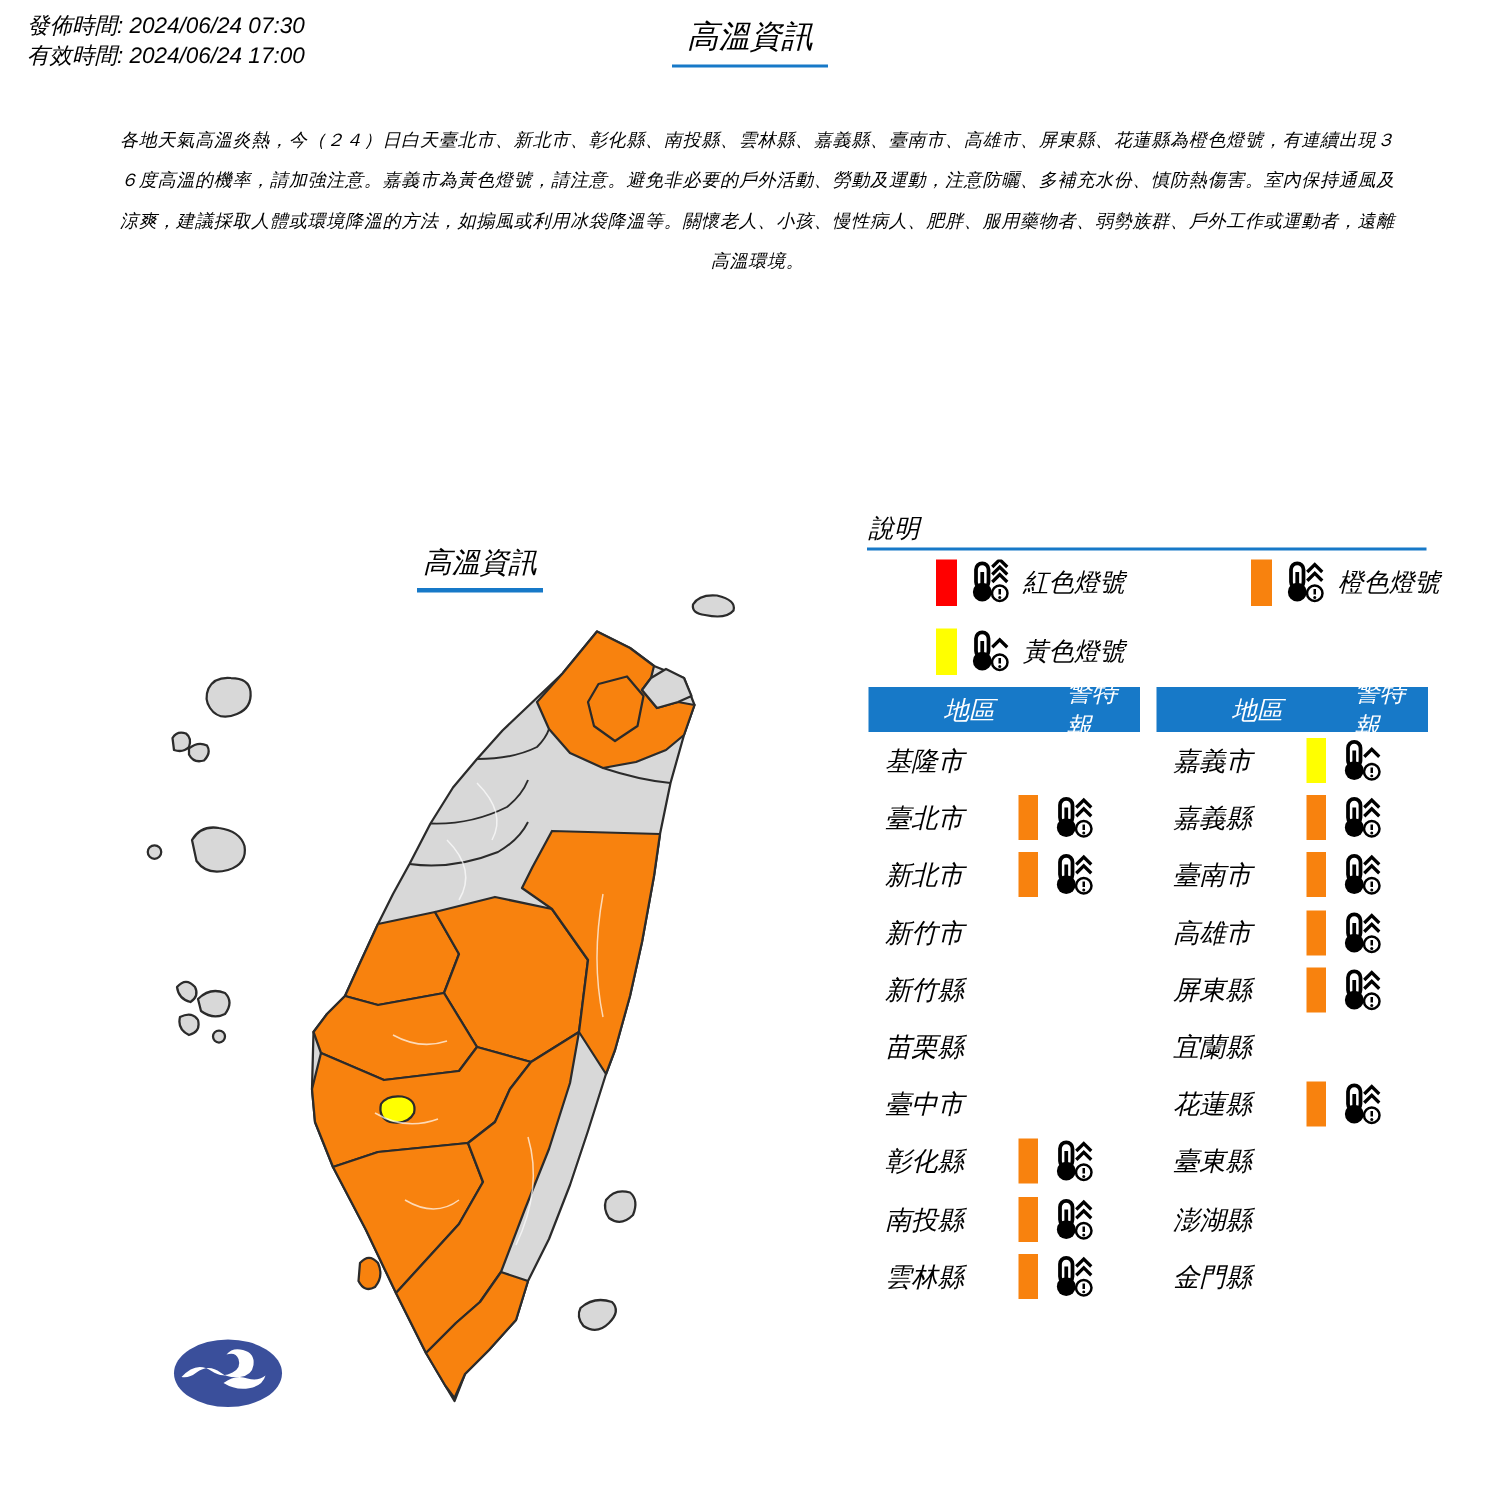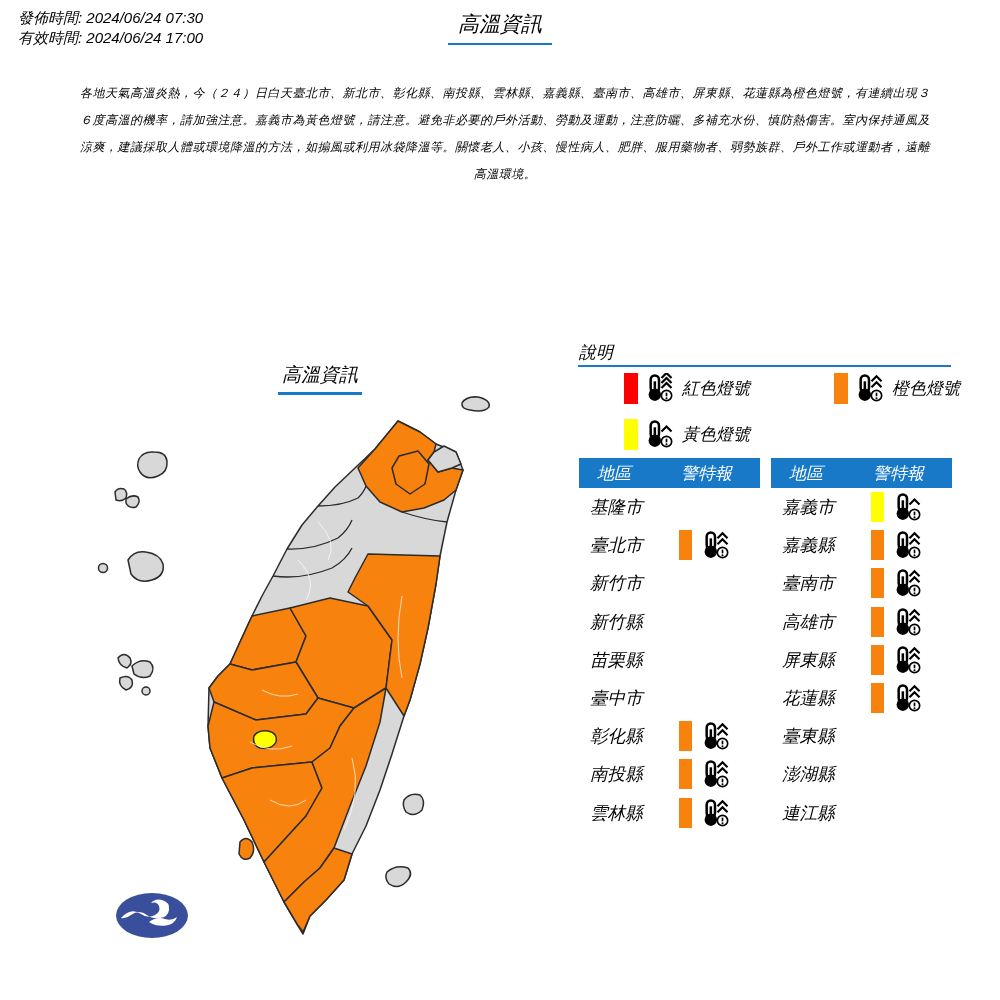--- a/index.html
+++ b/index.html
@@ -27,21 +27,21 @@
   .twn{stroke:#ffffff;stroke-width:1;fill:none;opacity:.7;}
   
   .legend-title{left:579px;top:341px;font-size:17px;}
   .legend-rule{left:578px;top:365px;width:373px;height:2px;background:#1779C8;}
   .legend-item{display:flex;align-items:center;height:34px;padding-left:46px;}
   .legend-item .lbl{font-size:17px;margin-left:8px;}
   .swatch{width:14px;height:31px;display:inline-block;margin-right:6px;}
   .sig-icon{display:inline-flex;align-items:center;}
   
   .wtable{top:458px;width:181px;}
-  .thead{height:30px;background:#1779C8;color:#fff;display:flex;align-items:center;font-size:17px;}
+  .thead{height:30px;background:#1779C8;color:#fff;display:flex;align-items:center;font-size:17px;padding-left:32px;}
   .thead .h1{margin-left:18px;width:62px;}
   .thead .h2{margin-left:22px;}
   .tbody{}
   .trow{height:38.2px;display:flex;align-items:center;font-size:17.5px;}
   .trow .tname{margin-left:11px;width:89px;}
   .trow .swatch{width:13px;height:30px;margin-right:8px;}
   
   svg.logo{position:absolute;left:114px;top:892px;}
 </style>
 </head>
@@ -188,20 +188,36 @@
     <circle cx="13" cy="25" r="7.5" fill="#000"></circle>
             <path d="M21 16 L27 10 L33 16" stroke="#000" stroke-width="2.6" fill="none"></path>
             <path d="M21 9 L27 3 L33 9" stroke="#000" stroke-width="2.6" fill="none"></path>
     <circle cx="27" cy="26" r="6.2" fill="#fff" stroke="#000" stroke-width="2"></circle>
     <path d="M27 22.6 L27 27" stroke="#000" stroke-width="2"></path>
     <circle cx="27" cy="29.3" r="1.2" fill="#000"></circle>
           </svg>
         </span>
       </div>
       <div class="trow">
+        <span class="tname">新北市</span>
+        <span class="swatch" style="background:#F8820E"></span>
+        <span class="sig-icon">
+          <svg width="30" height="30" viewBox="0 0 36 34">
+    <rect x="8" y="2" width="10" height="20" rx="5" fill="#fff" stroke="#000" stroke-width="3"></rect>
+    <rect x="11.5" y="9" width="3" height="11" fill="#000"></rect>
+    <circle cx="13" cy="25" r="7.5" fill="#000"></circle>
+            <path d="M21 16 L27 10 L33 16" stroke="#000" stroke-width="2.6" fill="none"></path>
+            <path d="M21 9 L27 3 L33 9" stroke="#000" stroke-width="2.6" fill="none"></path>
+    <circle cx="27" cy="26" r="6.2" fill="#fff" stroke="#000" stroke-width="2"></circle>
+    <path d="M27 22.6 L27 27" stroke="#000" stroke-width="2"></path>
+    <circle cx="27" cy="29.3" r="1.2" fill="#000"></circle>
+          </svg>
+        </span>
+      </div>
+      <div class="trow">
         <span class="tname">新竹市</span>
       </div>
       <div class="trow">
         <span class="tname">新竹縣</span>
       </div>
       <div class="trow">
         <span class="tname">苗栗縣</span>
       </div>
       <div class="trow">
         <span class="tname">臺中市</span>
@@ -336,20 +352,23 @@
     <circle cx="13" cy="25" r="7.5" fill="#000"></circle>
             <path d="M21 16 L27 10 L33 16" stroke="#000" stroke-width="2.6" fill="none"></path>
             <path d="M21 9 L27 3 L33 9" stroke="#000" stroke-width="2.6" fill="none"></path>
     <circle cx="27" cy="26" r="6.2" fill="#fff" stroke="#000" stroke-width="2"></circle>
     <path d="M27 22.6 L27 27" stroke="#000" stroke-width="2"></path>
     <circle cx="27" cy="29.3" r="1.2" fill="#000"></circle>
           </svg>
         </span>
       </div>
       <div class="trow">
+        <span class="tname">宜蘭縣</span>
+      </div>
+      <div class="trow">
         <span class="tname">花蓮縣</span>
         <span class="swatch" style="background:#F8820E"></span>
         <span class="sig-icon">
           <svg width="30" height="30" viewBox="0 0 36 34">
     <rect x="8" y="2" width="10" height="20" rx="5" fill="#fff" stroke="#000" stroke-width="3"></rect>
     <rect x="11.5" y="9" width="3" height="11" fill="#000"></rect>
     <circle cx="13" cy="25" r="7.5" fill="#000"></circle>
             <path d="M21 16 L27 10 L33 16" stroke="#000" stroke-width="2.6" fill="none"></path>
             <path d="M21 9 L27 3 L33 9" stroke="#000" stroke-width="2.6" fill="none"></path>
     <circle cx="27" cy="26" r="6.2" fill="#fff" stroke="#000" stroke-width="2"></circle>
@@ -358,16 +377,16 @@
           </svg>
         </span>
       </div>
       <div class="trow">
         <span class="tname">臺東縣</span>
       </div>
       <div class="trow">
         <span class="tname">澎湖縣</span>
       </div>
       <div class="trow">
-        <span class="tname">連江縣</span>
+        <span class="tname">金門縣</span>
       </div>
     </div>
 </div>
 
 </body></html>

